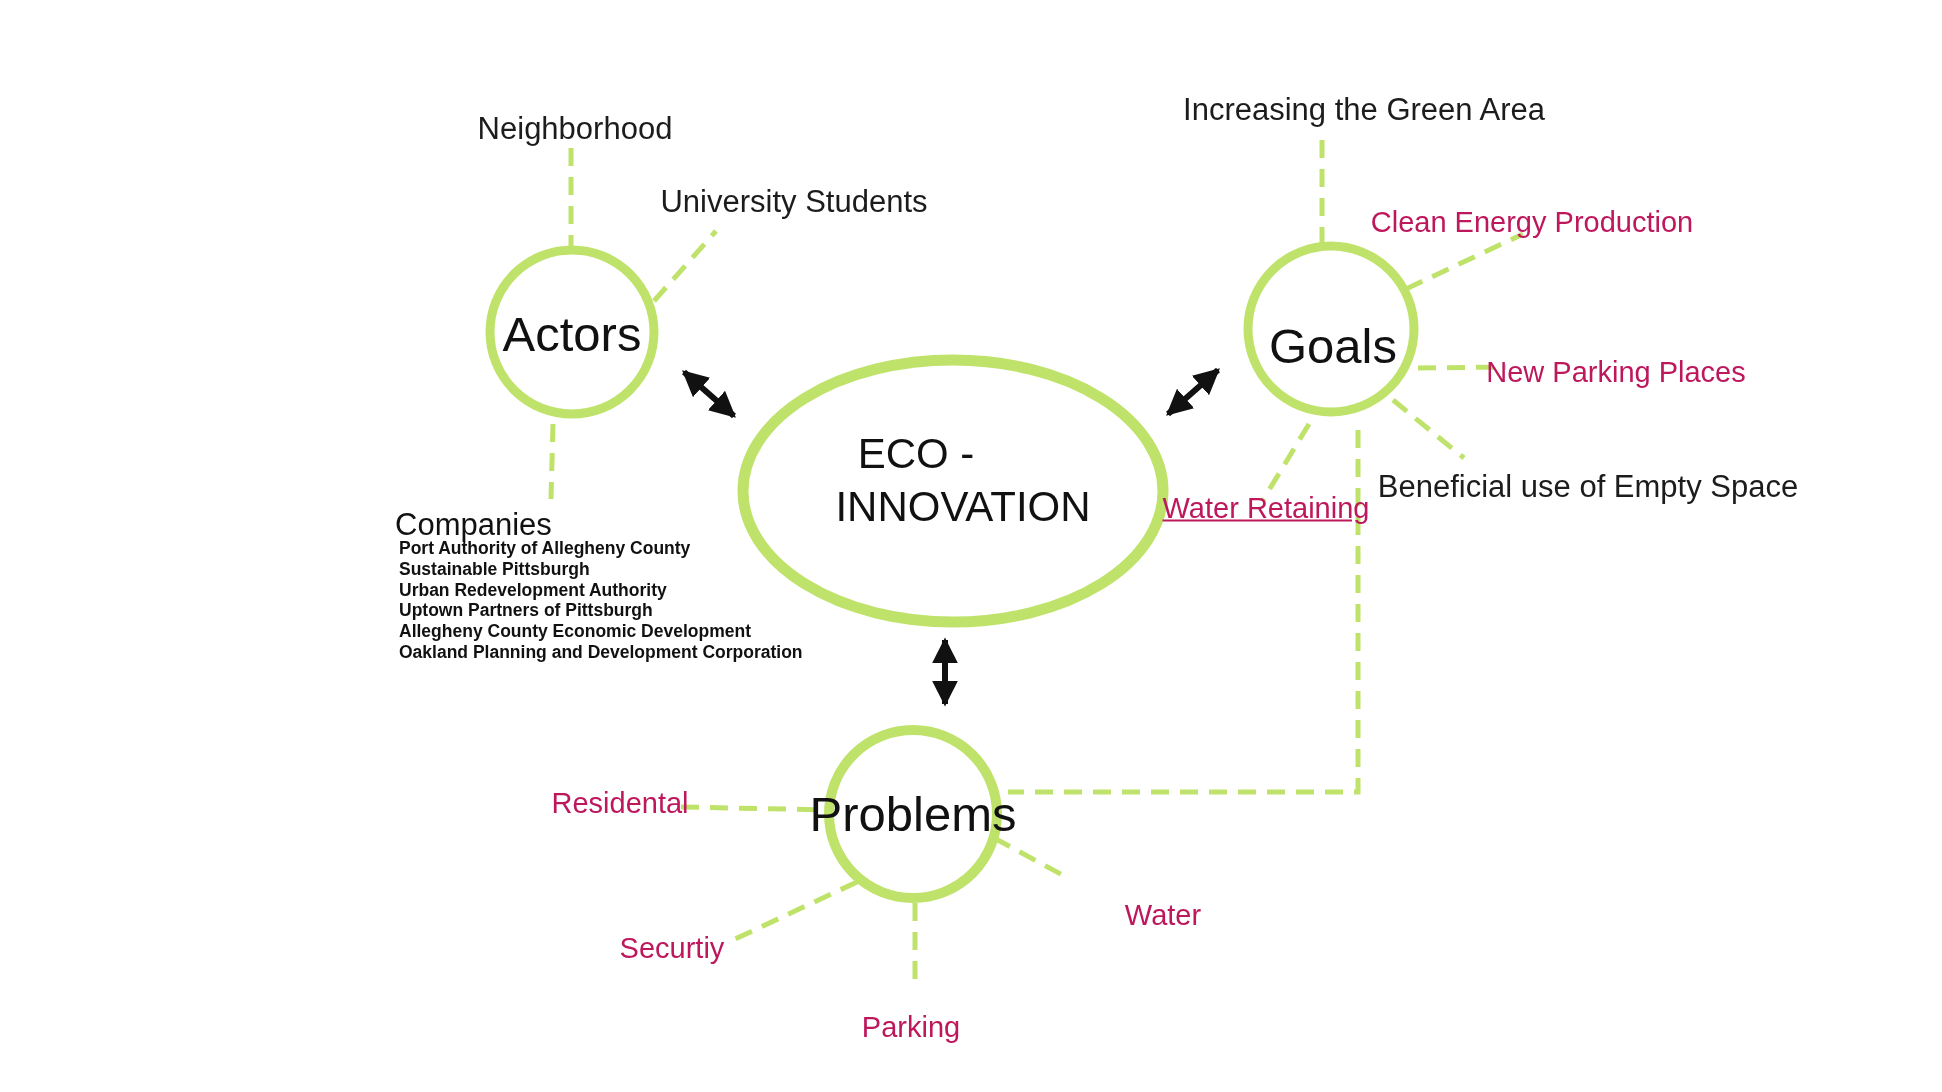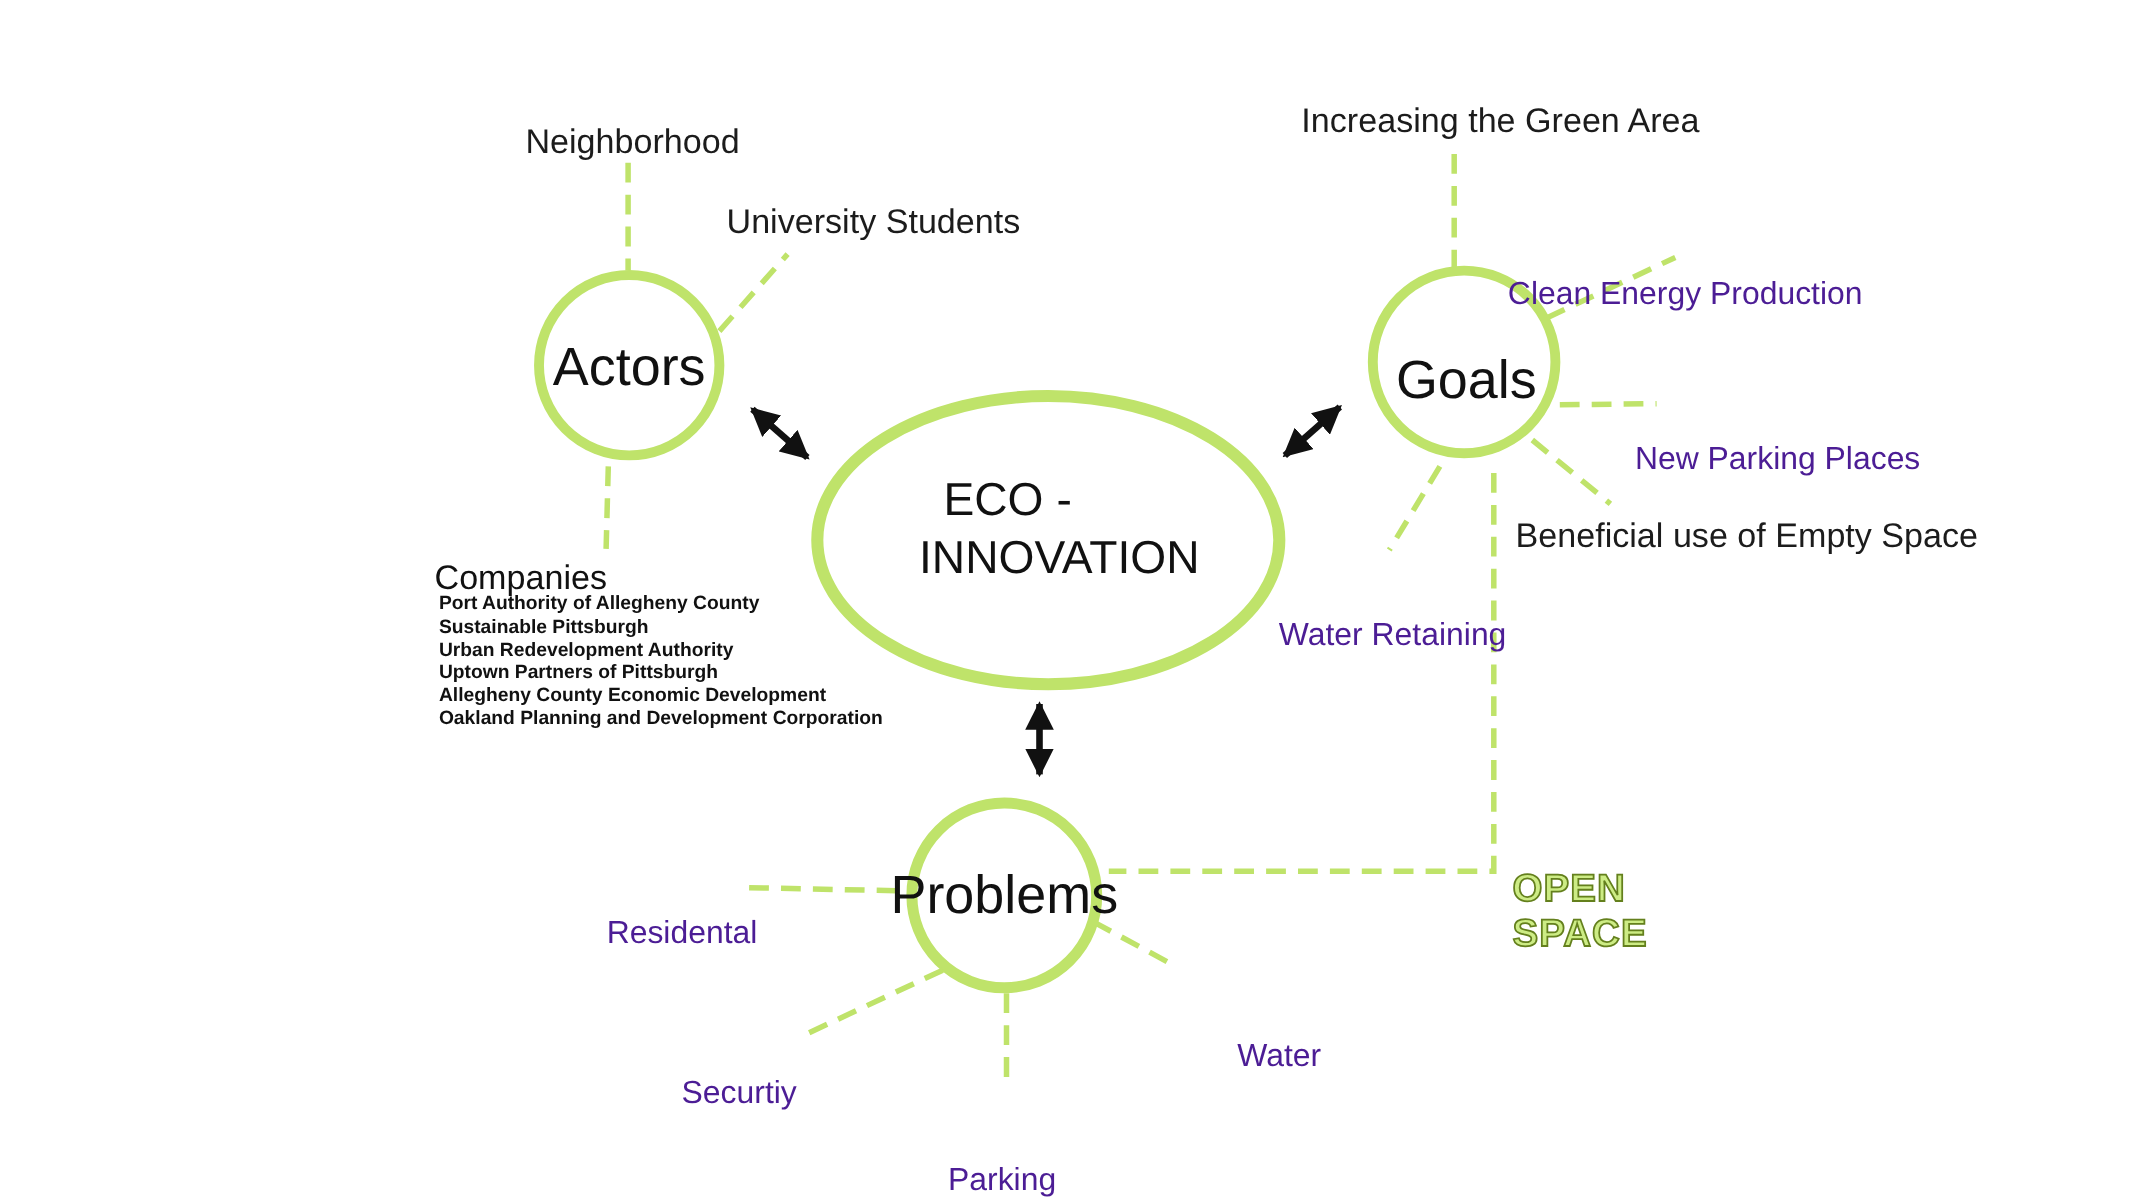--- a/index.html
+++ b/index.html
@@ -3,21 +3,21 @@
 <meta charset="utf-8">
 <style>
   html,body{margin:0;padding:0;background:#ffffff;}
   .canvas{
     position:relative;width:1942px;height:1092px;background:#ffffff;
     overflow:hidden;font-family:"Liberation Sans",sans-serif;color:#1c1c1c;
   }
   .canvas svg{position:absolute;left:0;top:0;}
   .lbl{position:absolute;transform:translate(-50%,-50%);white-space:nowrap;}
   .black31{font-size:31px;color:#1c1c1c;}
-  .gray29{font-size:29px;color:#4c1d95;margin-top:46px;}
+  .gray29{font-size:29px;color:#be185d;}
   .node{font-size:49px;color:#111;}
   .title{font-size:42px;color:#111;text-align:center;}
   .companies-head{position:absolute;font-size:31px;color:#111;white-space:nowrap;}
   .companies-list{position:absolute;font-size:17.5px;line-height:20.8px;color:#111;white-space:nowrap;font-weight:bold;}
   .openspace{
     position:absolute;font-size:35px;font-weight:bold;line-height:41px;
     color:#cdec85;-webkit-text-stroke:1.6px #64801d;letter-spacing:1px;white-space:nowrap;
   }
 </style>
 </head>
@@ -78,24 +78,20 @@
     <div>Urban Redevelopment Authority</div>
     <div>Uptown Partners of Pittsburgh</div>
     <div>Allegheny County Economic Development</div>
     <div>Oakland Planning and Development Corporation</div>
   </div>
 
   <div class="lbl black31" style="left:1364px;top:110px;">Increasing the Green Area</div>
   <div class="lbl gray29" style="left:1532px;top:222px;">Clean Energy Production</div>
   <div class="lbl gray29" style="left:1616px;top:372px;">New Parking Places</div>
   <div class="lbl black31" style="left:1588px;top:487px;">Beneficial use of Empty Space</div>
-  <div class="lbl gray29" style="left:1266px;top:532px;">Water Retaining</div>
-  <div class="openspace" style="left:1375px;top:787px;">
-    <div>OPEN</div>
-    <div>SPACE</div>
-  </div>
+  <div class="lbl gray29" style="left:1266px;top:508px;text-decoration:underline;">Water Retaining</div>
 
   <div class="lbl gray29" style="left:620px;top:803px;">Residental</div>
   <div class="lbl gray29" style="left:672px;top:948px;">Securtiy</div>
   <div class="lbl gray29" style="left:911px;top:1027px;">Parking</div>
   <div class="lbl gray29" style="left:1163px;top:915px;">Water</div>
 
 </div>
 
 </body></html>

